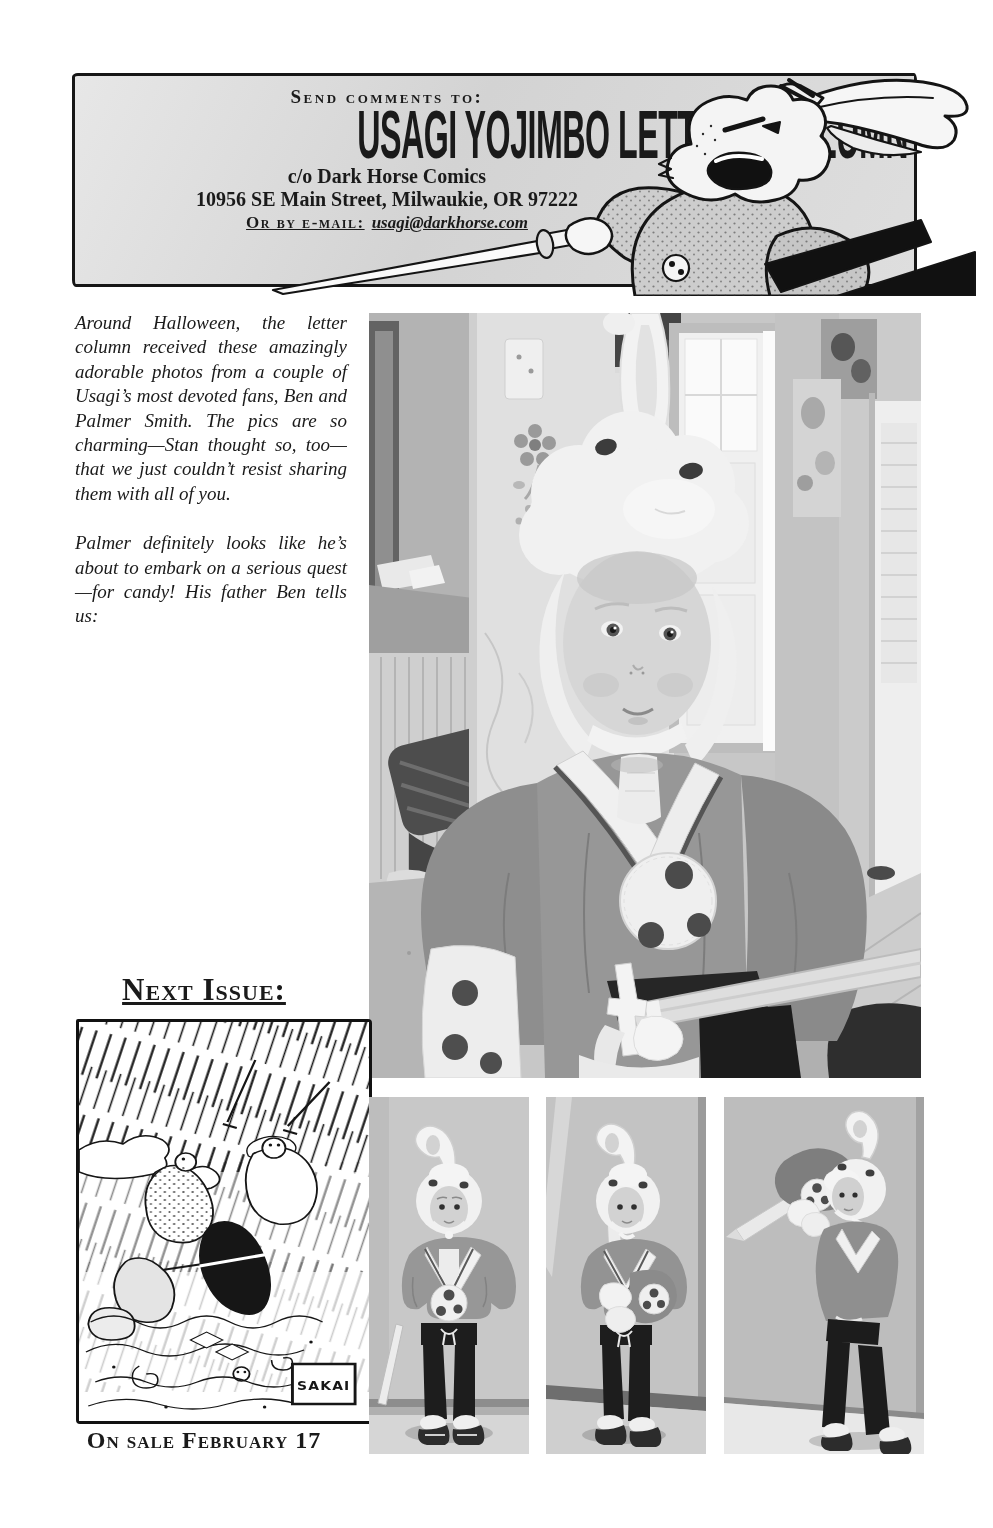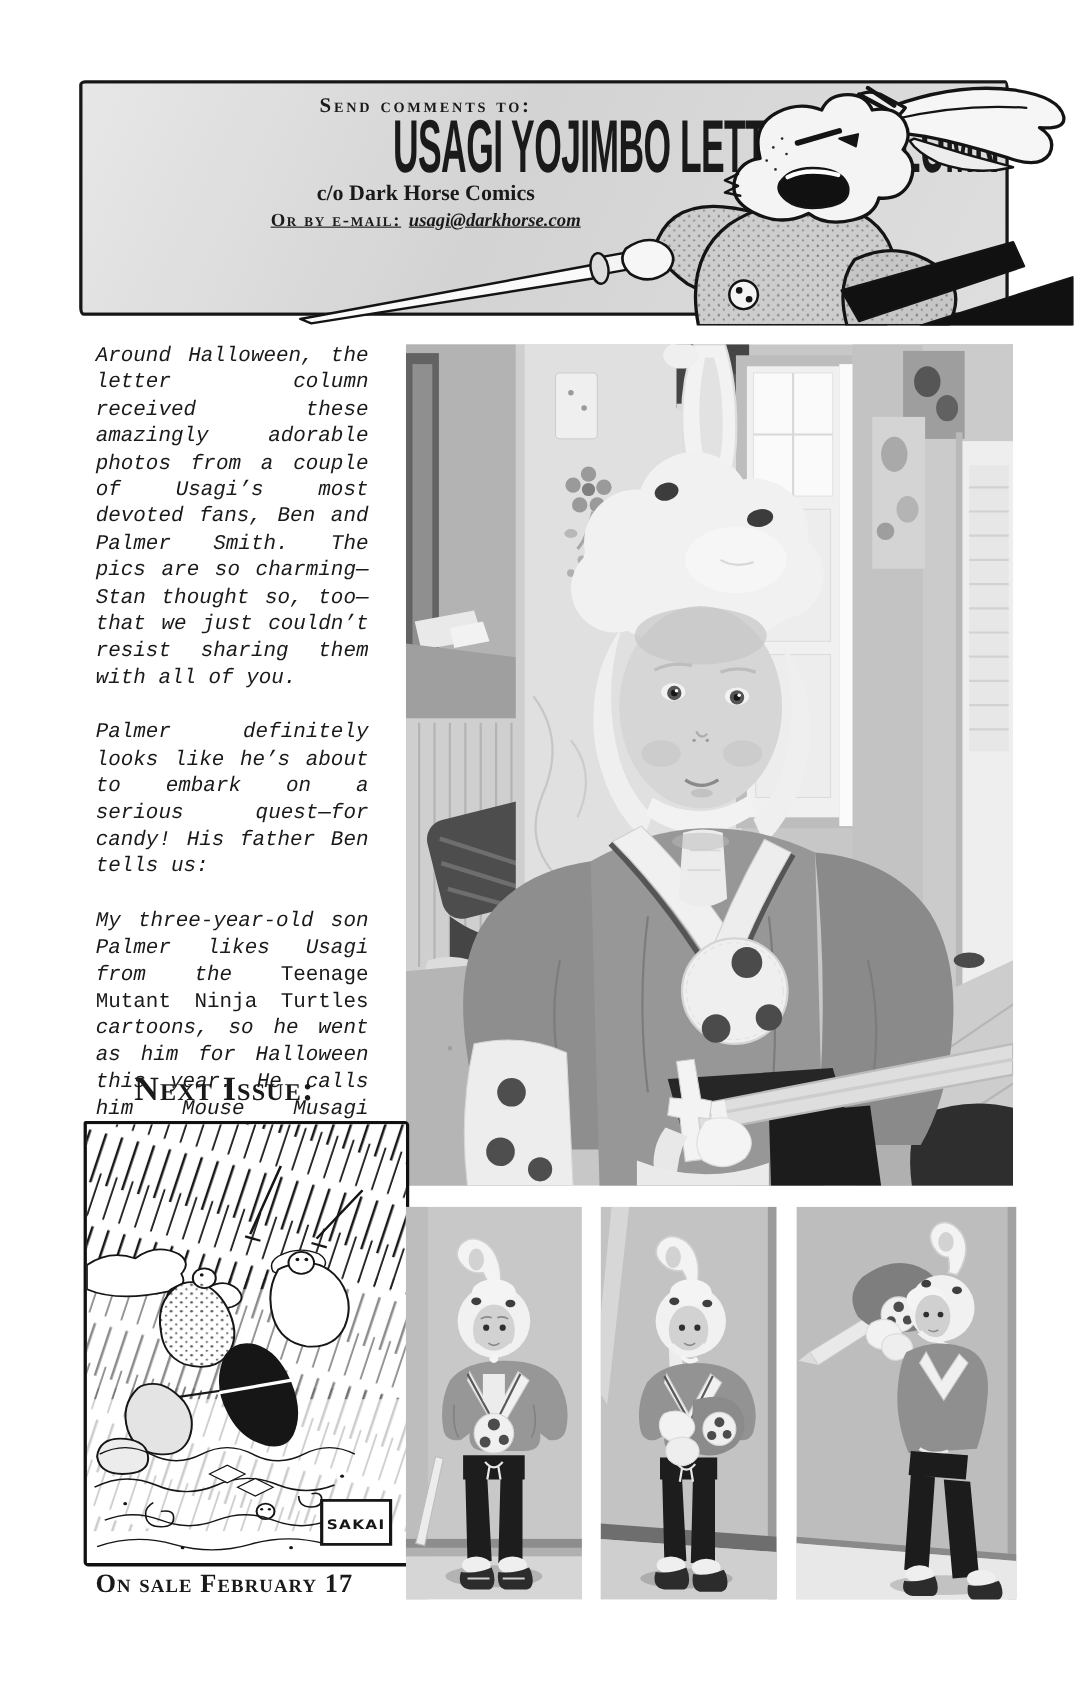--- a/index.html
+++ b/index.html
@@ -17,50 +17,51 @@
          letter-spacing:-1px;text-transform:uppercase;transform:scale(.52,1.1);transform-origin:50% 55%;}
   .org,.addr{font-weight:700;font-size:20px;line-height:23px;}
   .email-line{font-size:17px;font-weight:700;margin-top:2px;text-decoration:underline;}
   .email-label{font-variant:small-caps;letter-spacing:1.5px;}
   .email-value{font-style:italic;margin-left:7px;}
   .mascot{position:absolute;left:0;top:-8px;width:906px;height:228px;pointer-events:none;z-index:2;}
 
   
   .article{position:absolute;left:75px;top:311px;width:272px;font-size:19px;line-height:1.285;
            font-style:italic;text-align:justify;}
-  .article p{margin:0 12px 25px;font-family:Liberation Mono, monospace;}
+  .article p{margin:0 0 25px;}
   .article .roman{font-style:normal;}
 
   
   .photo{position:absolute;margin:0;}
   .photo svg{display:block;width:100%;height:100%;}
   .photo-main{left:369px;top:313px;width:552px;height:765px;}
   .thumb-1{left:369px;top:1097px;width:160px;height:357px;}
   .thumb-2{left:546px;top:1097px;width:160px;height:357px;}
   .thumb-3{left:724px;top:1097px;width:200px;height:357px;}
 
   
   .next-heading{position:absolute;left:70px;top:972px;width:268px;margin:0;text-align:center;
-                font-variant:small-caps;font-weight:700;font-size:31px;letter-spacing:1px;}
+                font-variant:small-caps;font-weight:700;font-size:31px;letter-spacing:1px;text-decoration:underline;}
   .next-art{position:absolute;left:76px;top:1019px;width:296px;height:405px;margin:0;box-sizing:border-box;
             border:3px solid #111;background:#fff;border-radius:2px 4px 2px 4px;}
   .next-art svg{display:block;width:100%;height:100%;}
   .on-sale{position:absolute;left:55px;top:1427px;width:298px;text-align:center;
            font-variant:small-caps;font-weight:700;font-size:24px;letter-spacing:1px;}
 </style>
 </head>
 <body>
 
 <div class="page">
 
   <header class="masthead">
     <div class="masthead-text">
       <div class="send-to">Send comments to:</div>
       <div class="title-wrap"><span class="title">Usagi Yojimbo Letters Column</span></div>
       <div class="org">c/o Dark Horse Comics</div>
+      <div class="addr">10956 SE Main Street, Milwaukie, OR 97222</div>
       <div class="email-line">
         <span class="email-label">Or by e-mail:</span><span class="email-value">usagi@darkhorse.com</span>
       </div>
     </div>
     <svg class="mascot" viewBox="0 0 906 228" aria-hidden="true">
       <defs>
         <pattern id="stip" width="9" height="9" patternUnits="userSpaceOnUse">
           <circle cx="2.5" cy="2.5" r="1.1" fill="#2a2a2a"></circle>
             <circle cx="7" cy="6.5" r="0.9" fill="#2a2a2a"></circle>
         </pattern>
@@ -110,21 +111,20 @@
             <circle cx="640" cy="72" r="1.2"></circle>
             <circle cx="630" cy="86" r="1.2"></circle>
           </g>
       </g>
     </svg>
   </header>
 
   <section class="article">
     <p>Around Halloween, the letter column received these amazingly adorable photos from a couple of Usagi’s most devoted fans, Ben and Palmer Smith. The pics are so charming—Stan thought so, too—that we just couldn’t resist sharing them with all of you.</p>
     <p>Palmer definitely looks like he’s about to embark on a serious quest—for candy! His father Ben tells us:</p>
-    <p><span>My three-year-old son Palmer likes Usagi from the </span><span class="roman">Teenage Mutant Ninja Turtles</span><span> cartoons, so he went as him for Halloween this year. He calls him Mouse Musagi though. Keep up the good work. I love the comic.</span></p>
   </section>
 
   <figure class="photo photo-main">
     <svg viewBox="0 0 552 765" preserveAspectRatio="none" role="img">
       <rect width="552" height="765" fill="#c7c7c7"></rect>
       <rect x="0" y="0" width="100" height="560" fill="#b3b3b3"></rect>
 
       <rect x="0" y="8" width="30" height="295" fill="#636363"></rect>
         <rect x="6" y="18" width="18" height="272" fill="#8f8f8f"></rect>
 

